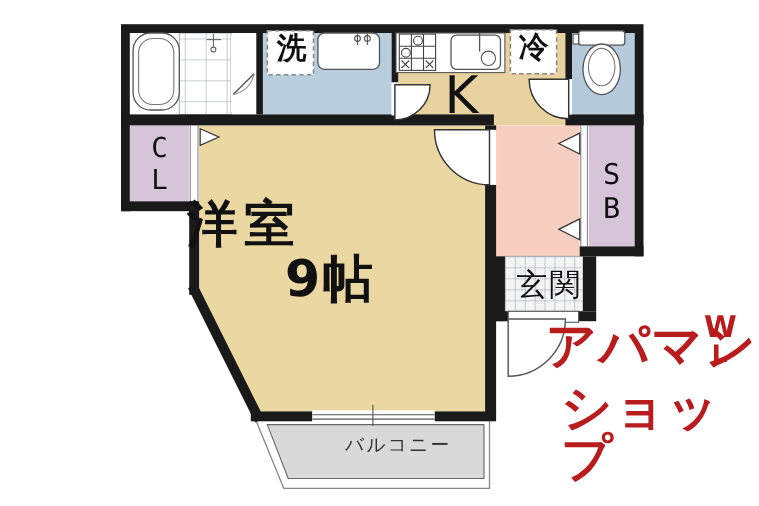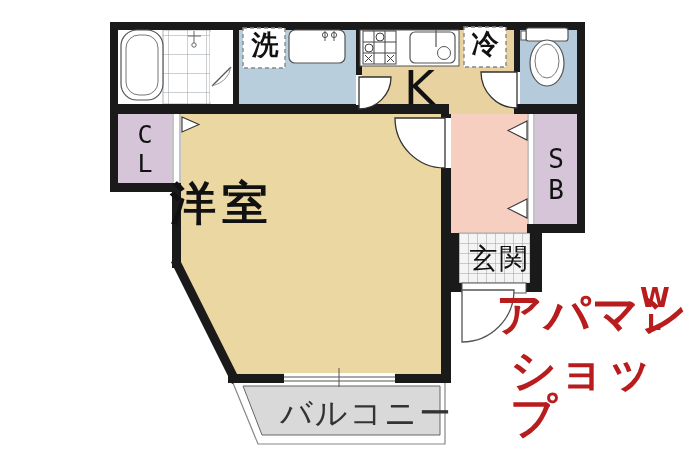--- a/index.html
+++ b/index.html
@@ -10,21 +10,21 @@
   .lbl-washer{left:246px;top:31px;width:38px;text-align:center;font-size:27px;font-weight:600;}
   .lbl-fridge{left:466px;top:30px;width:38px;text-align:center;font-size:27px;font-weight:600;}
   .lbl-kitchen{left:404px;top:64px;font-size:47px;font-weight:500;}
   .lbl-closet{left:118px;top:120px;width:54px;text-align:center;font-size:25px;line-height:29px;
               font-family:"DejaVu Sans Mono",monospace;}
   .lbl-shoebox{left:535px;top:144px;width:42px;text-align:center;font-size:26px;line-height:31px;
                font-family:"DejaVu Sans Mono",monospace;}
   .lbl-room{left:170px;top:180px;width:260px;font-size:46px;font-weight:700;letter-spacing:6px;}
   .lbl-size{left:170px;top:230px;width:260px;text-align:center;font-size:46px;font-weight:700;letter-spacing:2px;}
   .lbl-entrance{left:459px;top:245px;width:81px;text-align:center;font-size:28px;font-weight:500;letter-spacing:2px;}
-  .lbl-balcony{left:280px;top:397px;width:164px;text-align:center;font-size:32px;color:#333;letter-spacing:2px;}
+  .lbl-balcony{left:280px;top:397px;width:164px;text-align:center;font-size:17px;color:#333;letter-spacing:2px;}
   .wm{position:absolute;z-index:5;color:#b91c1c;font-weight:700;pointer-events:none;line-height:1;margin-left:32px;}
   .wm-1{left:464px;top:291px;font-size:46px;letter-spacing:1px;}
   .wm-2{left:478px;top:347px;font-size:46px;letter-spacing:1px;}
   .wm-logo-top{left:608px;top:284px;font-size:27px;}
   .wm-logo-bottom{left:615px;top:312px;font-size:22px;}
 </style>
 </head>
 <body>
 
 <div id="stage">
@@ -178,20 +178,21 @@
   <div class="lbl lbl-kitchen">K</div>
   <div class="lbl lbl-closet">
     <div>C</div>
     <div>L</div>
   </div>
   <div class="lbl lbl-shoebox">
     <div>S</div>
     <div>B</div>
   </div>
   <div class="lbl lbl-room">洋室</div>
+  <div class="lbl lbl-size">9帖</div>
   <div class="lbl lbl-entrance">玄関</div>
   <div class="lbl lbl-balcony">バルコニー</div>
 
   <div class="wm wm-1">アパマン</div>
   <div class="wm wm-2">ショップ</div>
   <div class="wm wm-logo-top">W</div>
   <div class="wm wm-logo-bottom">L</div>
 
 </div>
 

